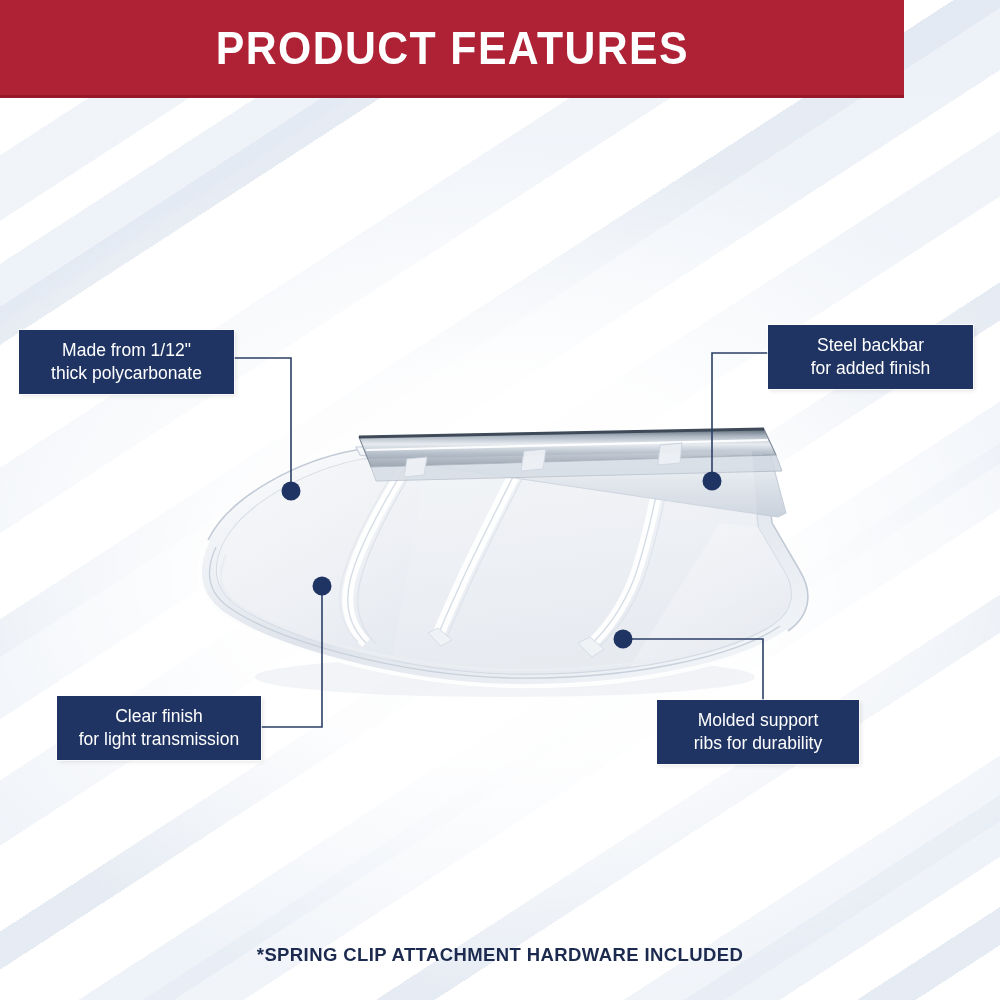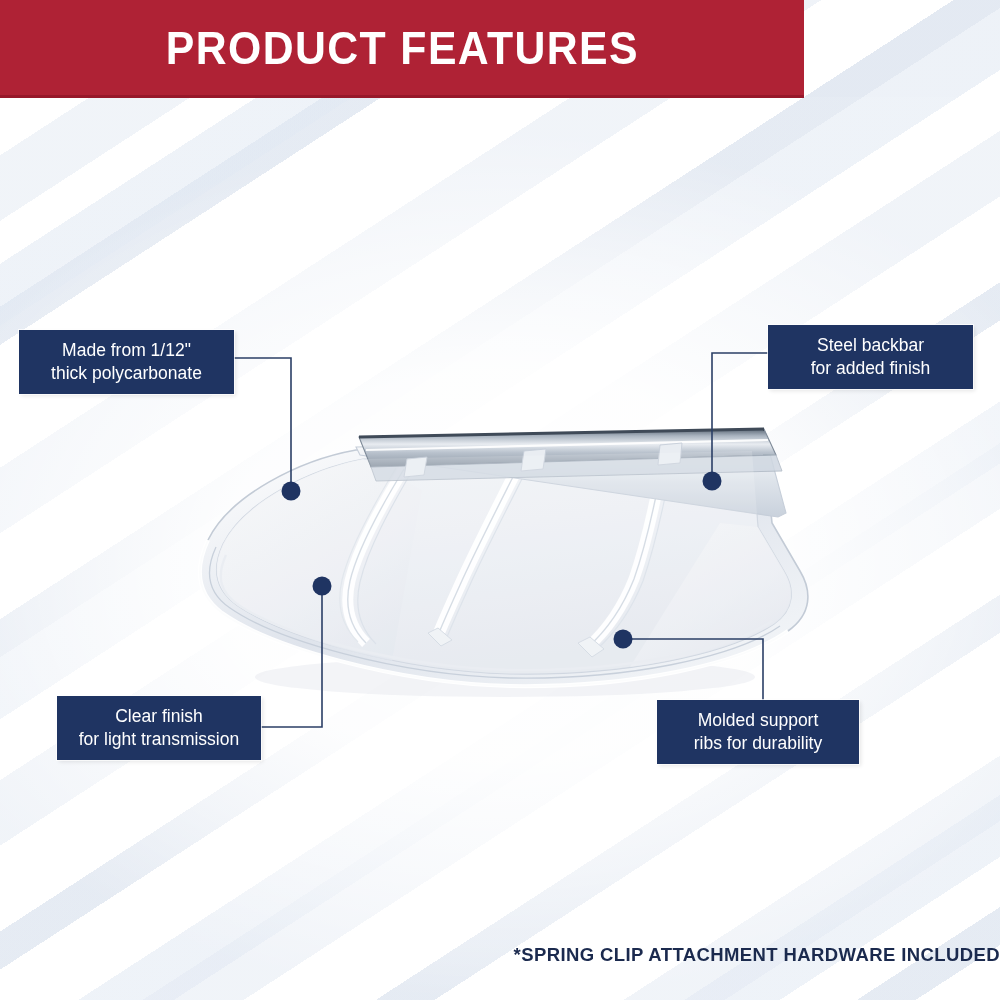--- a/index.html
+++ b/index.html
@@ -60,21 +60,21 @@
                 rgba(255,255,255,0.97) 0%,
                 rgba(255,255,255,0.92) 45%,
                 rgba(255,255,255,0.55) 72%,
                 rgba(255,255,255,0.08) 100%);
   }
 
   
   .header {
     position: absolute;
     left: 0; top: 0;
-    width: 804px;
+    width: 904px;
     height: 95px;
     background: #AF2235;
     border-bottom: 3px solid #97182a;
     display: flex;
     align-items: center;
     justify-content: center;
     z-index: 6;
   }
   .header-title {
     color: #ffffff;
@@ -124,21 +124,21 @@
     z-index: 4;
     pointer-events: none;
   }
 
   
   .footer-note {
     position: absolute;
     left: 0;
     top: 944px;
     width: 1000px;
-    text-align: right;
+    text-align: center;
     color: #1b2a4e;
     font-family: "Liberation Sans", sans-serif;
     font-weight: bold;
     font-size: 18.5px;
     letter-spacing: 0.4px;
     z-index: 5;
   }
 </style>
 </head>
 <body>

